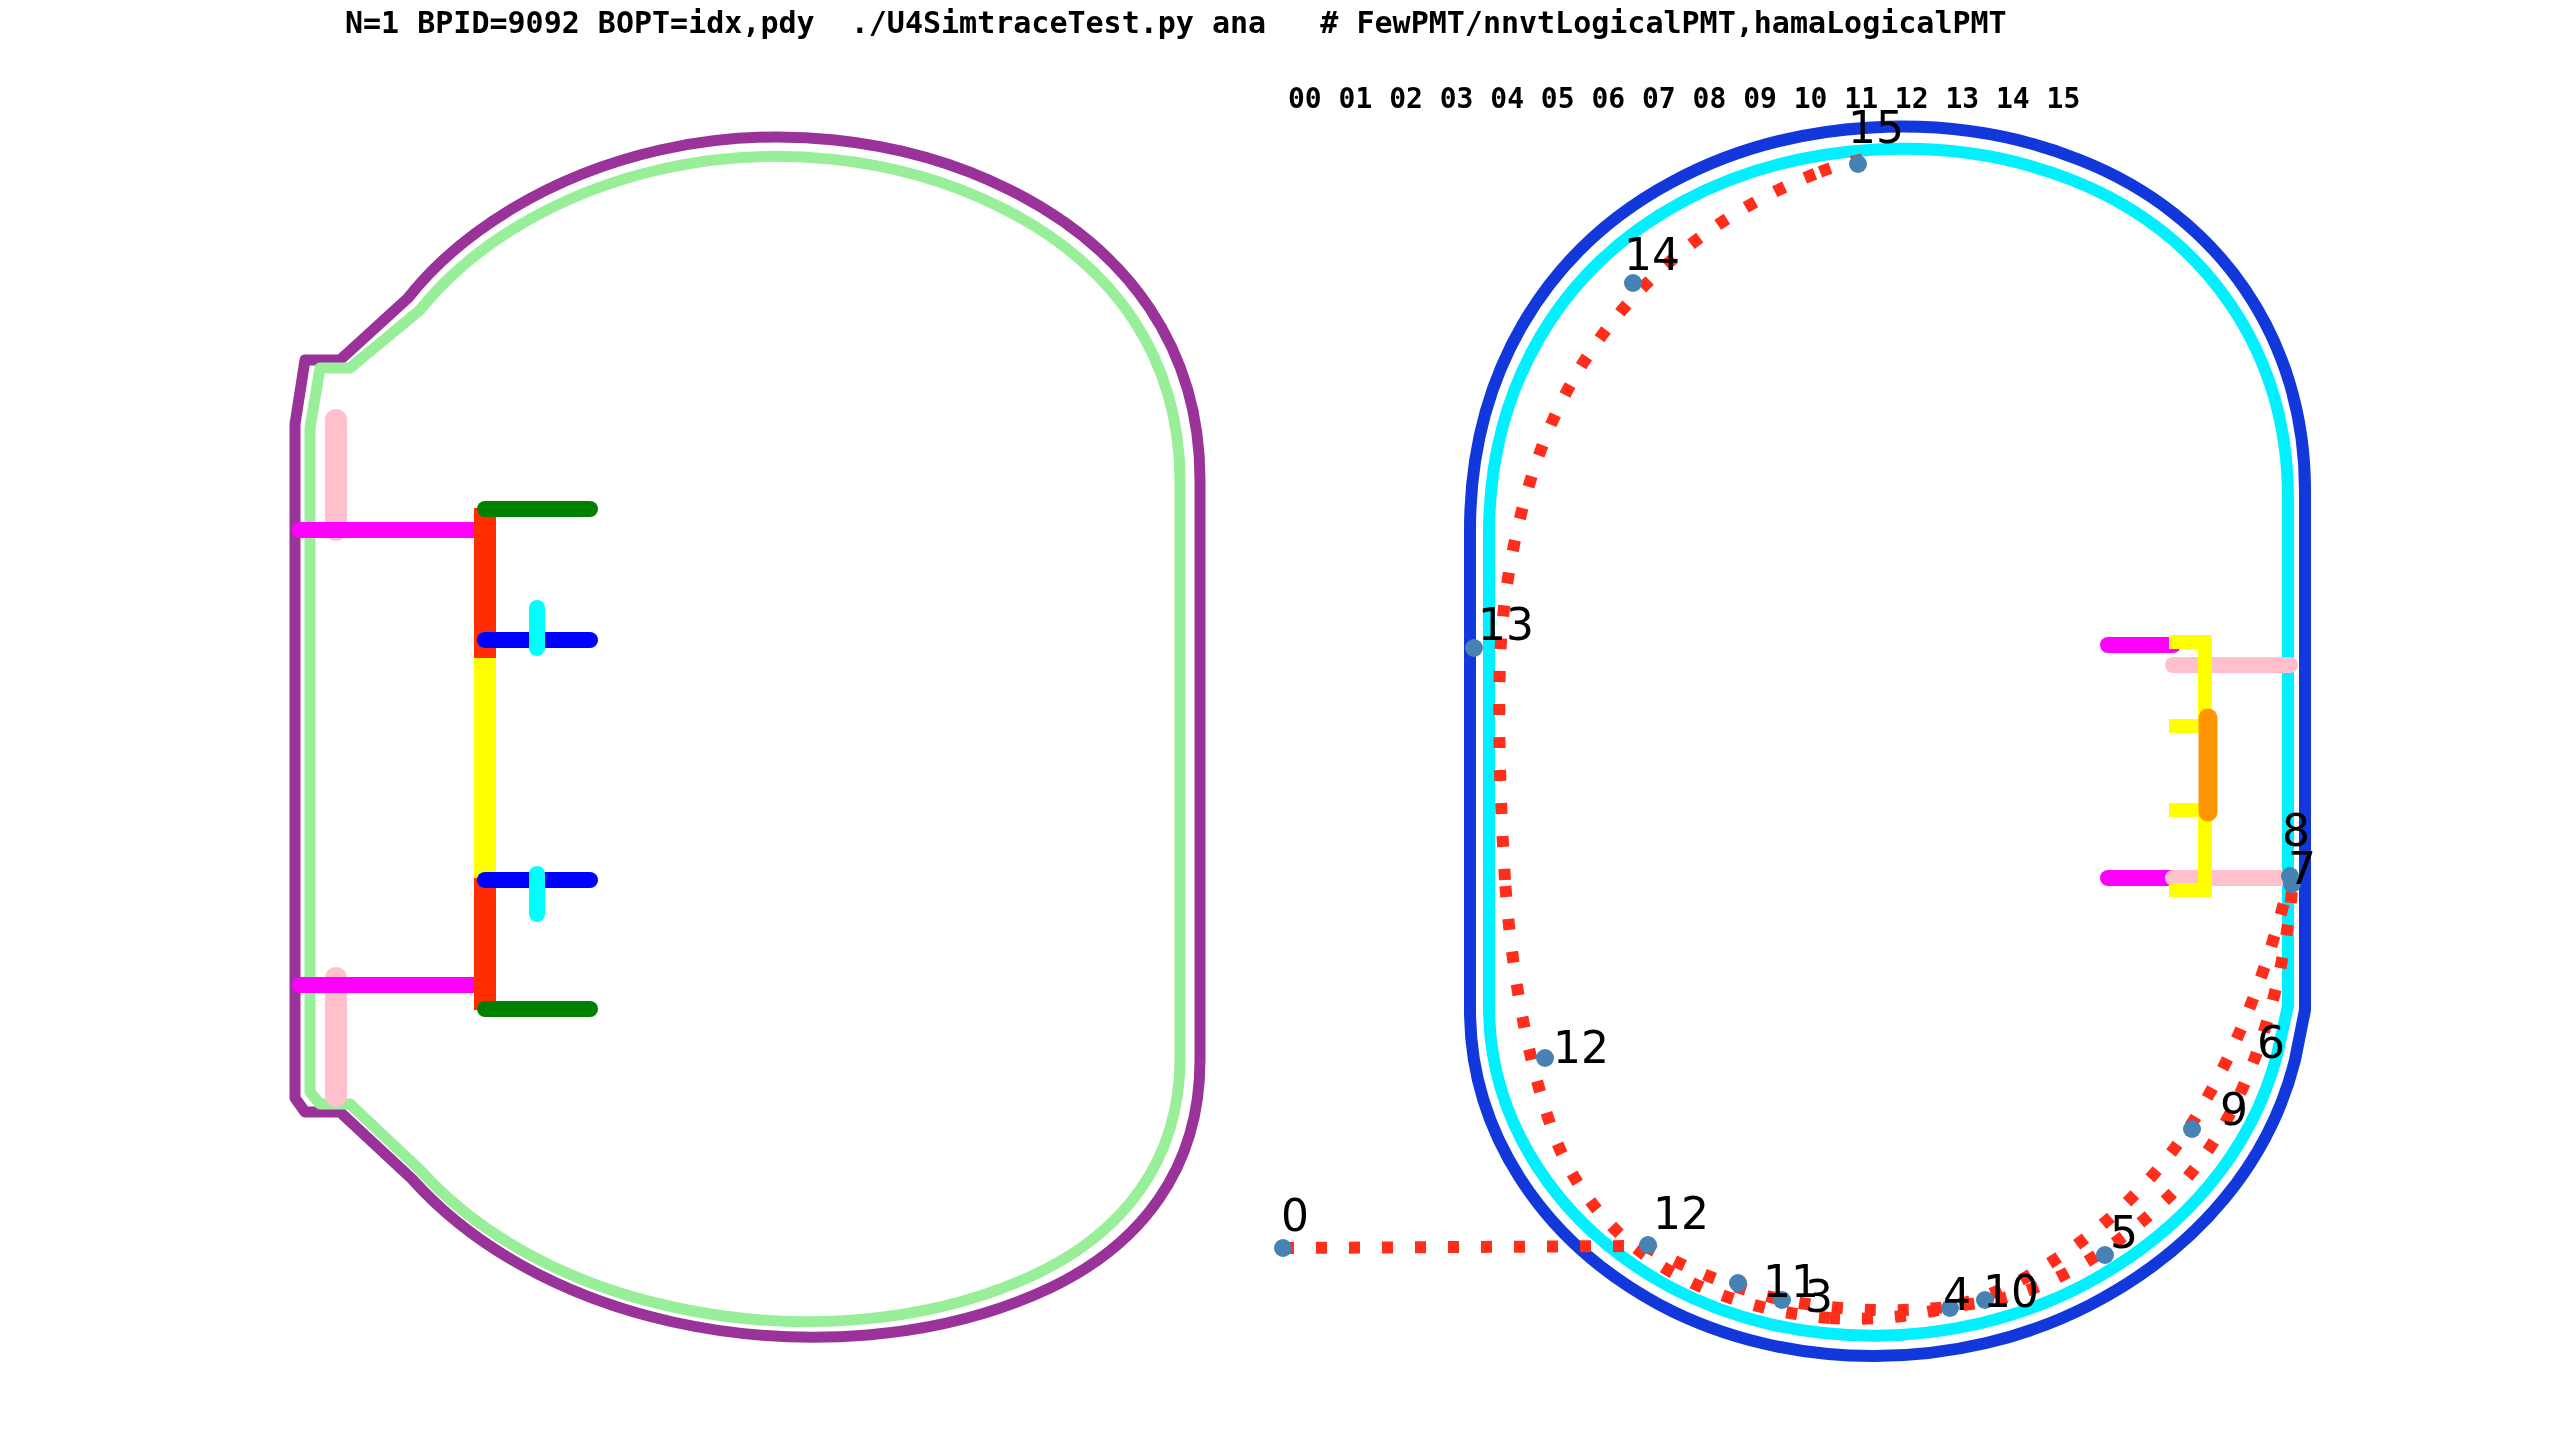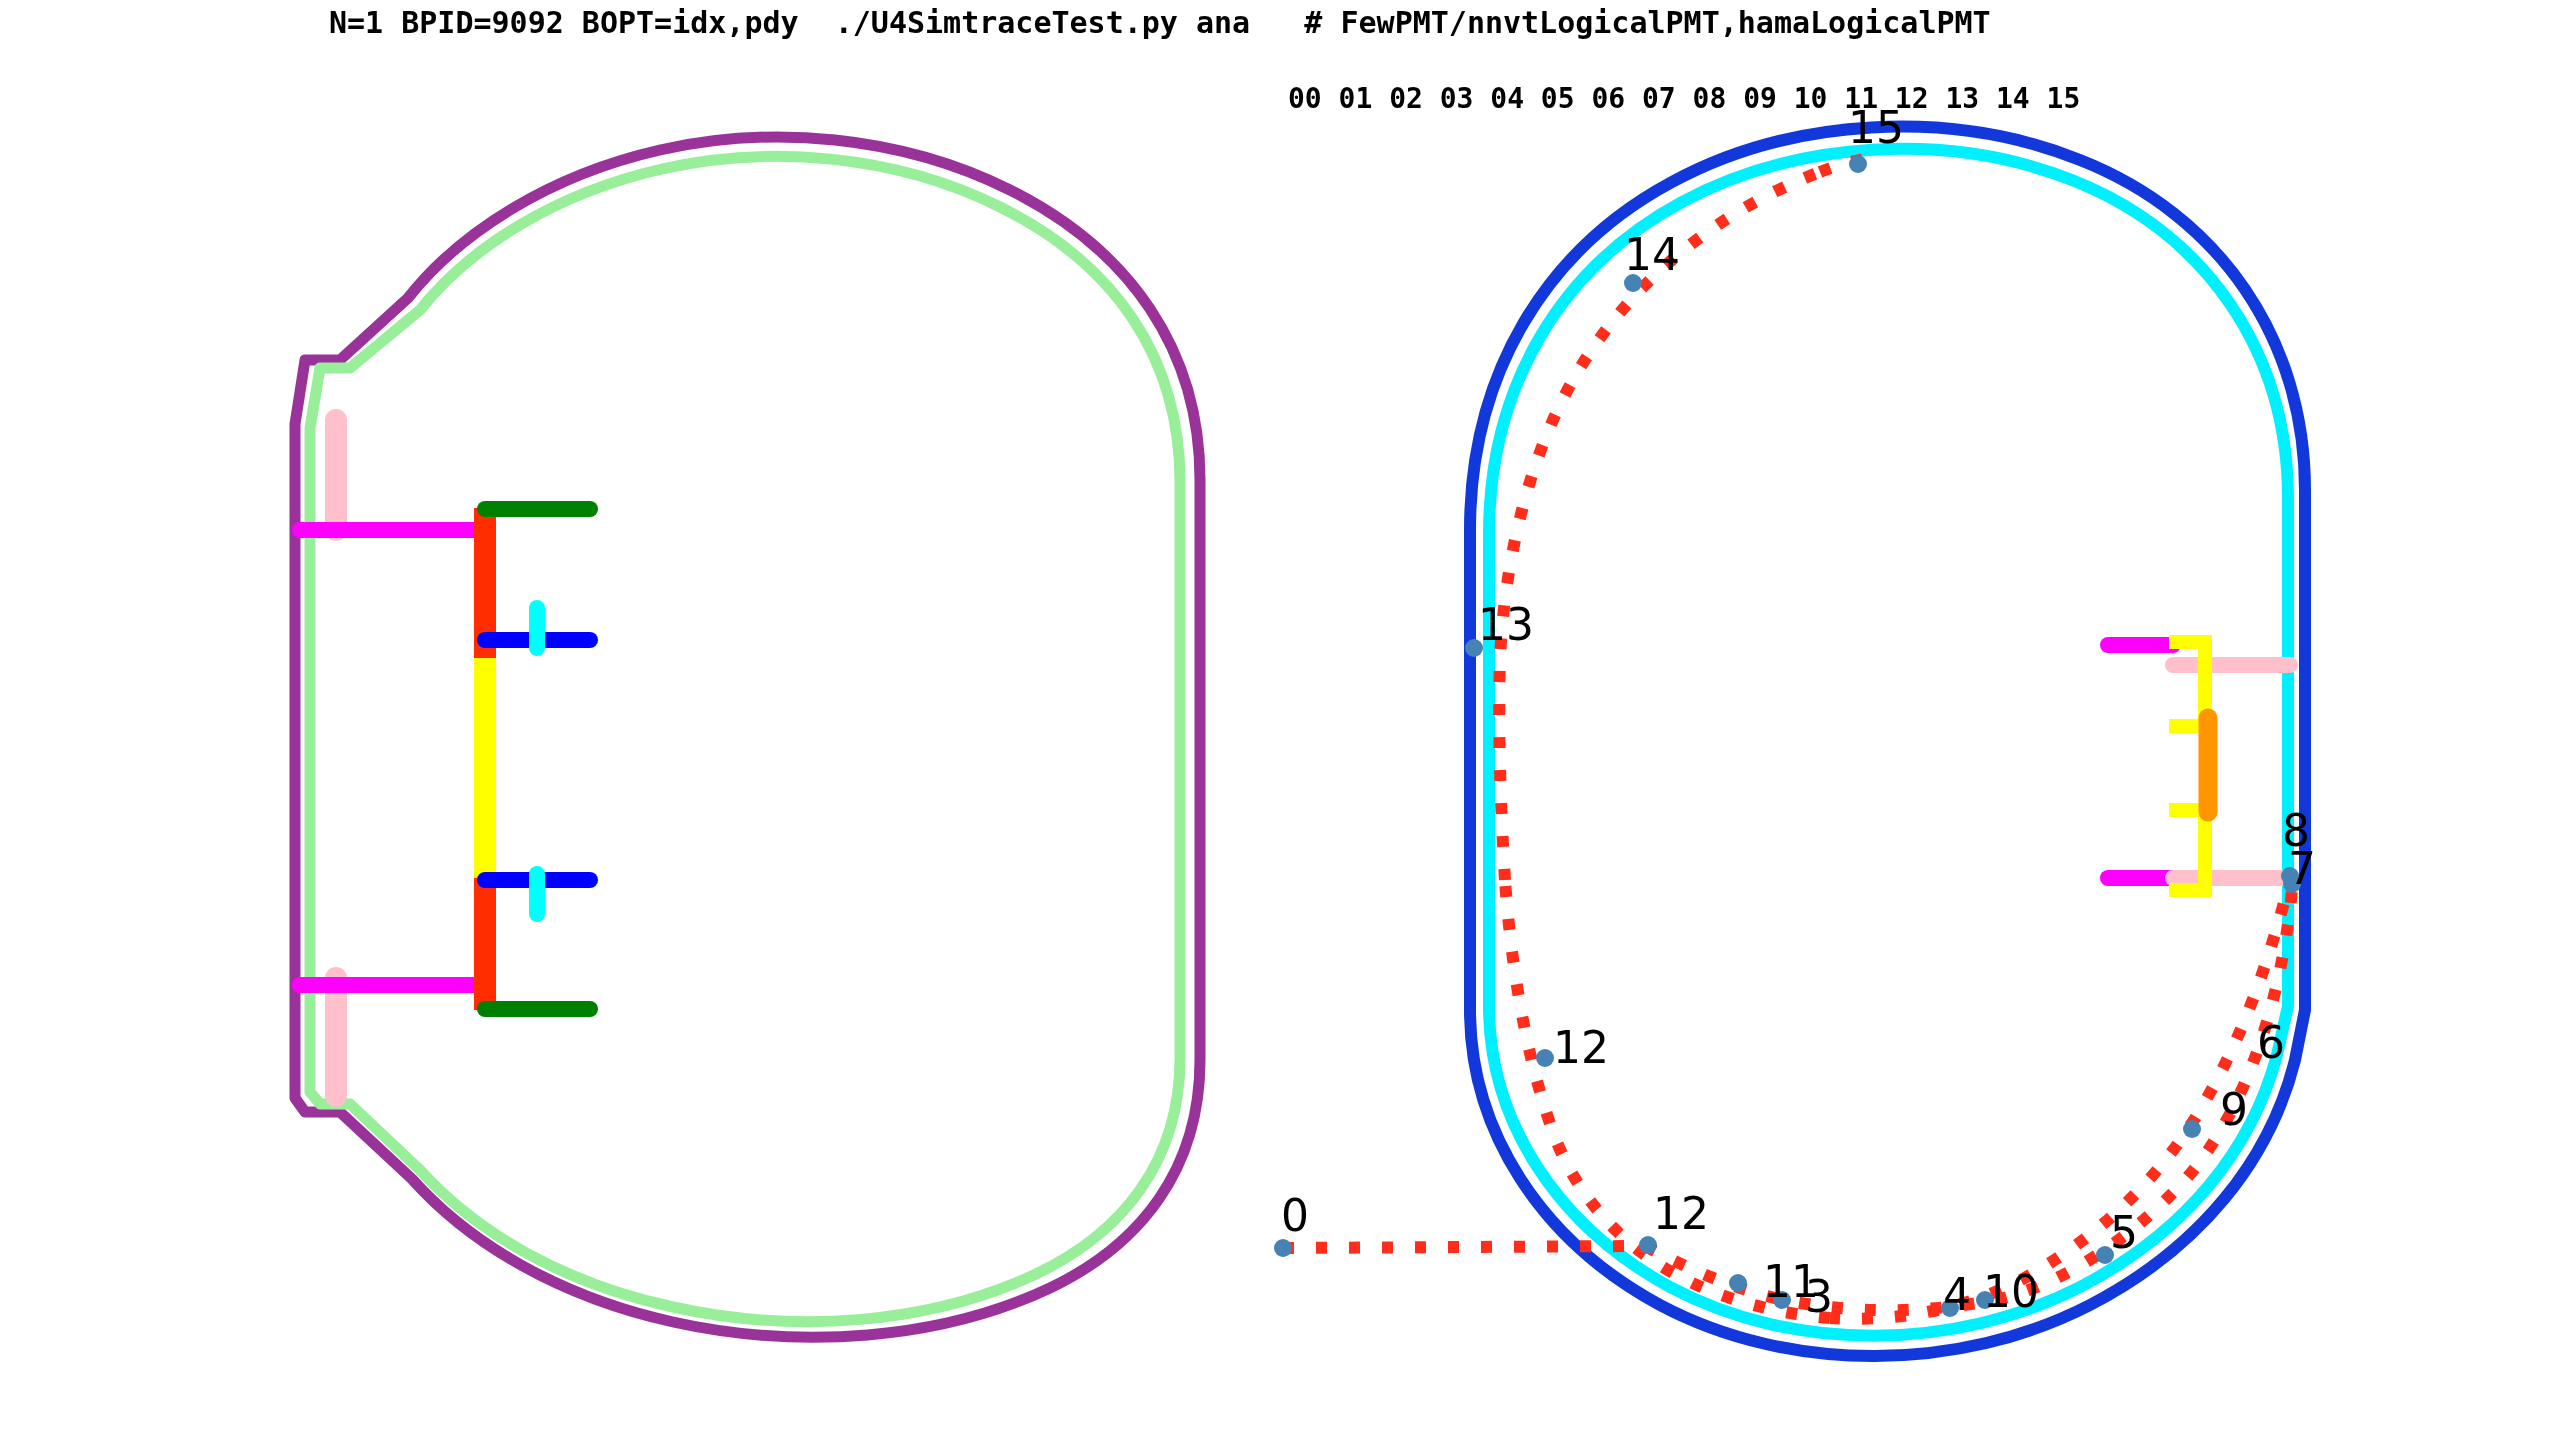--- a/index.html
+++ b/index.html
@@ -21,21 +21,21 @@
     height: 1438px;
   }
   .title-line {
     position: absolute;
     font-family: "DejaVu Sans Mono", monospace;
     font-weight: bold;
     color: #000000;
     white-space: pre;
   }
   #main-title {
-    left: 329px;
+    left: 345px;
     top: 5px;
     font-size: 30px;
     letter-spacing: 0px;
   }
   #hdr-codes {
     left: 1288px;
     top: 52px;
     font-size: 28px;
     letter-spacing: 0px;
   }

